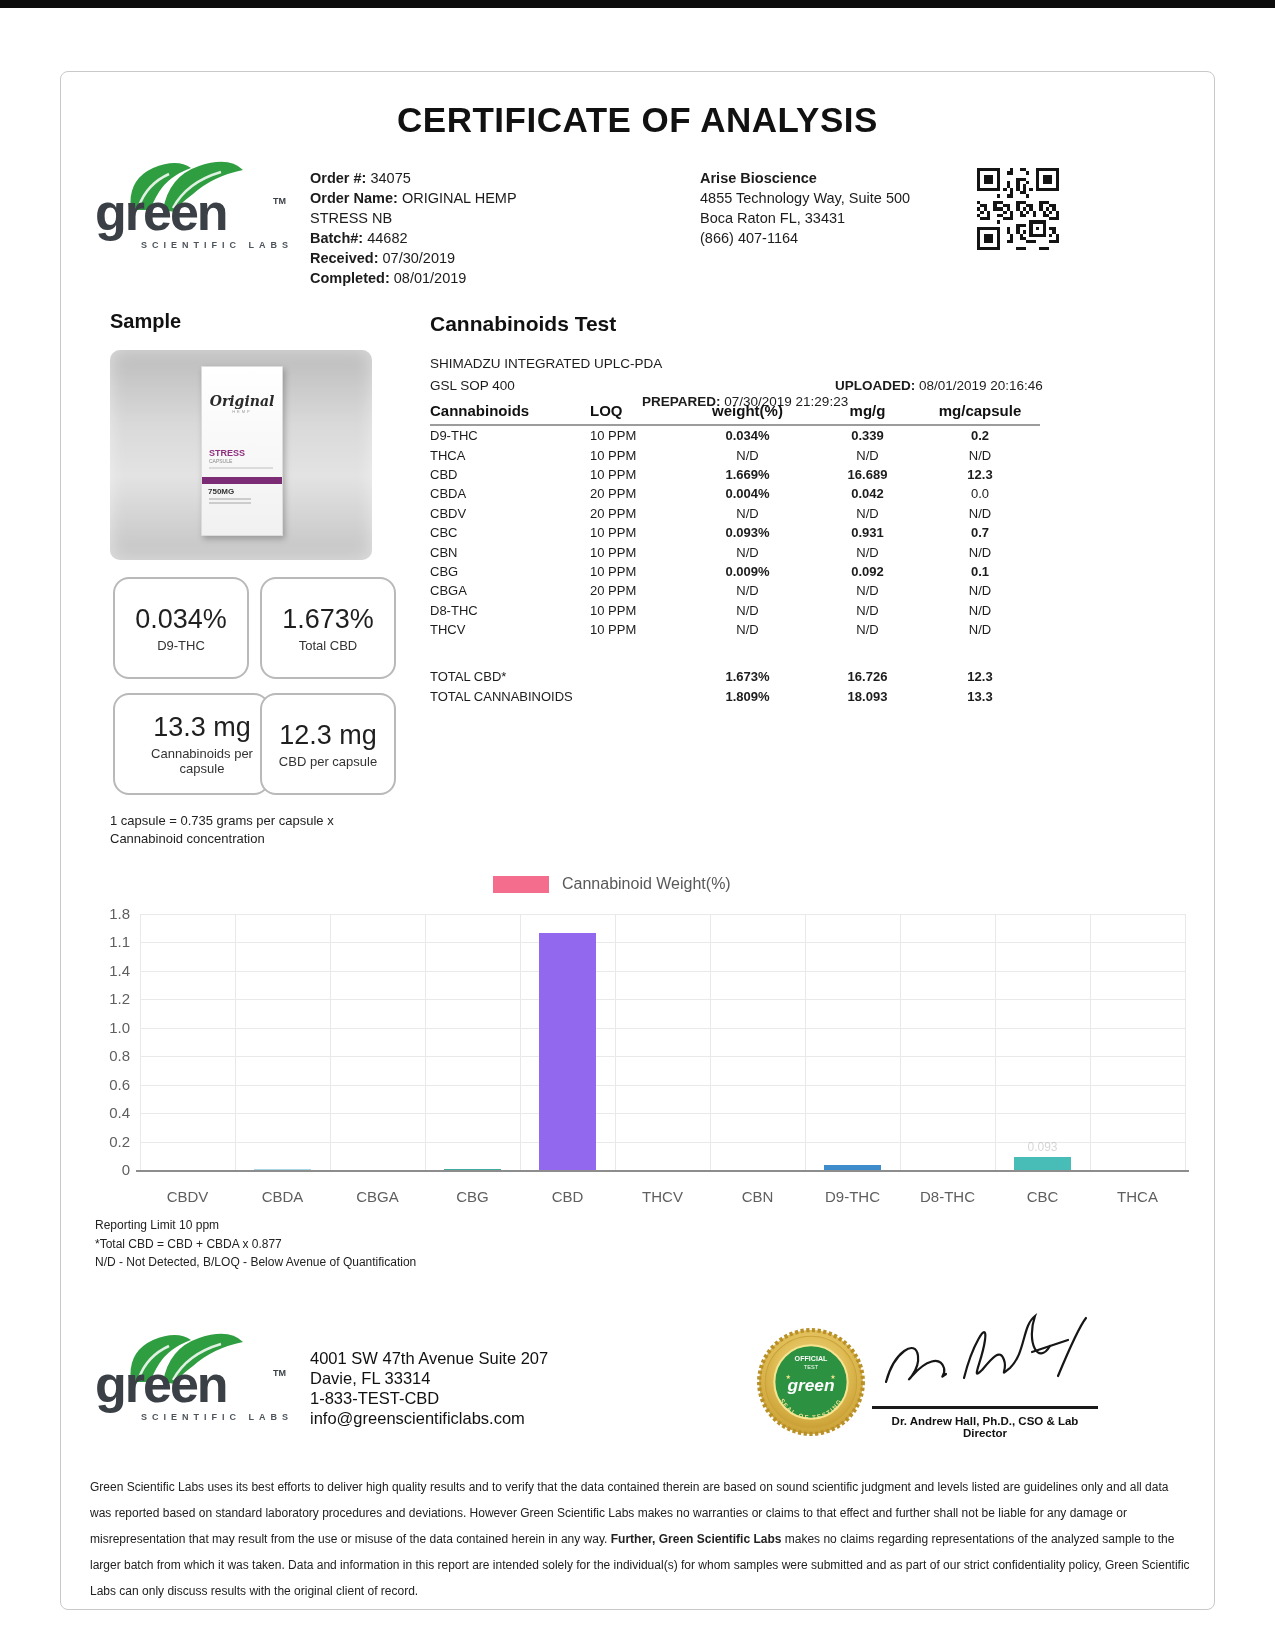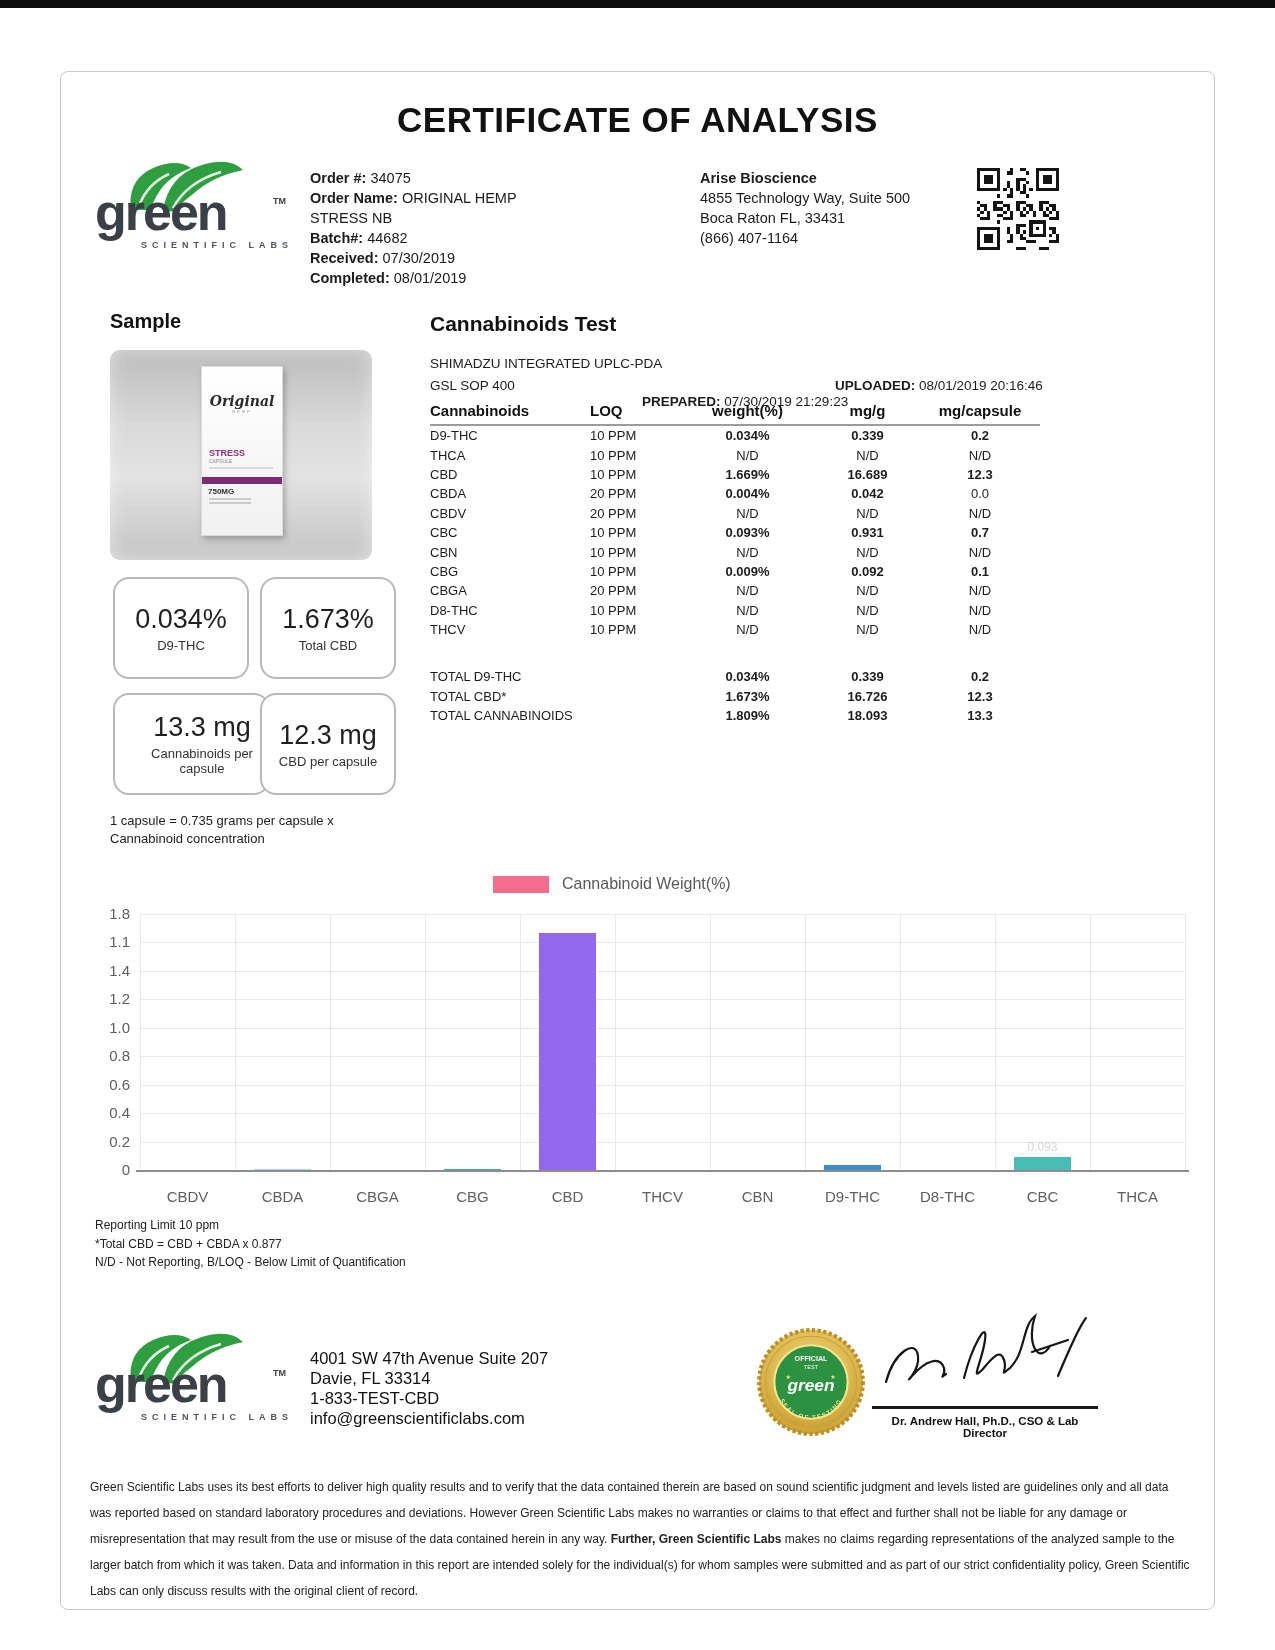--- a/index.html
+++ b/index.html
@@ -513,26 +513,20 @@
           <td class="c-name">THCV</td>
           <td class="c-loq">10 PPM</td>
           <td class="c-num">N/D</td>
           <td class="c-num">N/D</td>
           <td class="c-num">N/D</td>
         </tr>
         <tr class="spacer">
           <td colspan="5"></td>
         </tr>
         <tr>
-          <td class="c-name" colspan="2">TOTAL D9-THC</td>
-          <td class="c-num b">0.034%</td>
-          <td class="c-num b">0.339</td>
-          <td class="c-num b">0.2</td>
-        </tr>
-        <tr>
           <td class="c-name" colspan="2">TOTAL CBD*</td>
           <td class="c-num b">1.673%</td>
           <td class="c-num b">16.726</td>
           <td class="c-num b">12.3</td>
         </tr>
         <tr>
           <td class="c-name" colspan="2">TOTAL CANNABINOIDS</td>
           <td class="c-num b">1.809%</td>
           <td class="c-num b">18.093</td>
           <td class="c-num b">13.3</td>
@@ -593,21 +587,21 @@
         <div class="xtick" style="left: 812px; top: 333px; width: 95px;">D8-THC</div>
         <div class="bar" style="left: 926px; top: 301.773px; width: 57px; height: 13.2267px; background: rgb(72, 189, 183);"></div>
         <div class="xtick" style="left: 907px; top: 333px; width: 95px;">CBC</div>
         <div class="faint" style="left: 907px; top: 284.773px; width: 95px;">0.093</div>
         <div class="xtick" style="left: 1002px; top: 333px; width: 95px;">THCA</div>
       </div>
   </div>
 
   <div class="footnote fn1">Reporting Limit 10 ppm</div>
   <div class="footnote fn2">*Total CBD = CBD + CBDA x 0.877</div>
-  <div class="footnote fn3">N/D - Not Reporting, B/LOQ - Below Limit of Quantification</div>
+  <div class="footnote fn3">N/D - Not Detected, B/LOQ - Below Avenue of Quantification</div>
 
   <div class="logo logo-footer">
     <svg class="leaves" viewBox="0 0 150 52">
       <path d="M6 50 Q2 20 28 8 Q52 -2 66 8 Q44 16 34 32 Q27 43 26 50 Z" fill="#2f9e41"></path>
       <path d="M38 50 Q44 16 74 6 Q104 -4 118 10 Q88 16 68 34 Q52 46 50 52 Z" fill="#2f9e41"></path>
       <path d="M14 46 Q22 24 44 14" stroke="#fff" stroke-width="2.5" fill="none" opacity=".85"></path>
       <path d="M48 48 Q62 22 96 12" stroke="#fff" stroke-width="2.5" fill="none" opacity=".85"></path>
     </svg>
     <div class="word">green</div>
     <div class="tm">TM</div>

